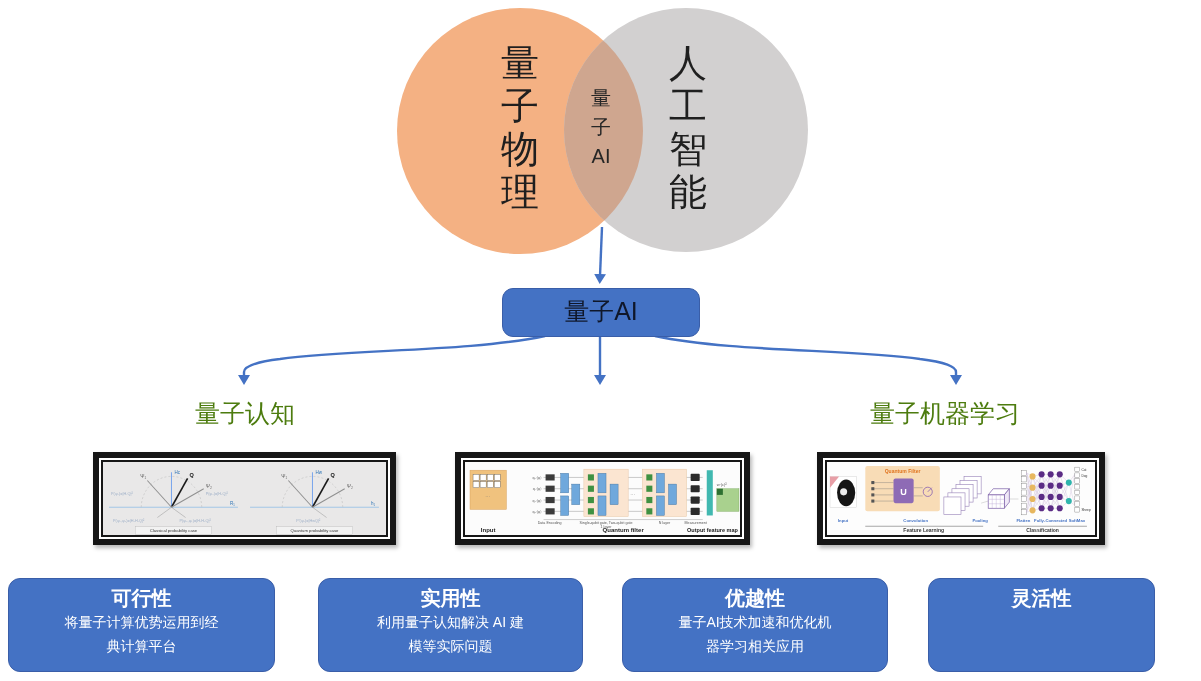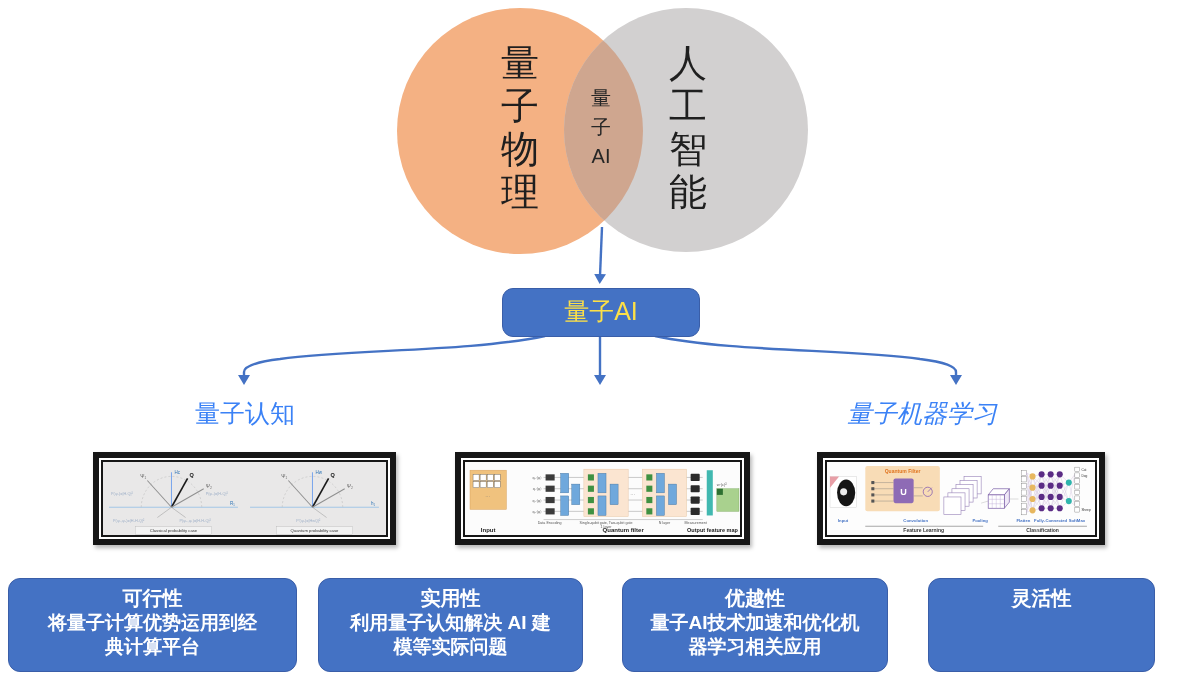--- a/index.html
+++ b/index.html
@@ -18,28 +18,28 @@
   .vlabel.big { width:80px; font-size:38px; line-height:43px; letter-spacing:0; }
   .vlabel.small { width:50px; font-size:20px; line-height:29px; color:#262626; }
   .vl-left { left:480px; top:42px; }
   .vl-right { left:648px; top:42px; }
   .vl-mid { left:576px; top:84px; }
 
   
   .hub {
     position:absolute; left:502px; top:288px; width:196px; height:47px;
     background:var(--accent); border:1px solid #3A5EA8; border-radius:11px;
-    color:#fde047; font-size:25px; line-height:45px; text-align:center;
+    color:#0f172a; font-size:25px; line-height:45px; text-align:center;
   }
 
   
-  .branch-label { position:absolute; top:397px; height:32px; font-size:25px; text-align:center; color:#3b82f6; }
+  .branch-label { position:absolute; top:397px; height:32px; font-size:25px; text-align:center; color:#4d7c0f; }
   .bl1 { left:145px; width:200px; }
   .bl2 { left:490px; width:220px; }
-  .bl3 { left:812px; width:220px;font-style:italic; }
+  .bl3 { left:835px; width:220px; }
 
   
   .thumb {
     position:absolute; top:452px; height:93px; box-sizing:border-box;
     border:6px solid #161616; background:#fff; padding:2px;
     box-shadow:2px 3px 4px rgba(0,0,0,0.28);
   }
   .t1 { left:93px; width:303px; }
   .t2 { left:455px; width:295px; }
   .t3 { left:817px; width:288px; }
@@ -53,26 +53,26 @@
   .formula { fill:#9FB0C8; }
   .stageLbl { fill:#4472C4; font-weight:bold; }
   #fc-mesh line { stroke:#C8B7D8; stroke-width:0.35; }
 
   
   .benefit {
     position:absolute; top:578px; height:94px; box-sizing:border-box;
     background:var(--accent); border:1px solid #3A5EA8; border-radius:12px;
     color:#fff; text-align:center; padding-top:7px;
   }
-  .p1 { left:8px;   width:289px; }
+  .p1 { left:8px;   width:267px; }
   .p2 { left:318px; width:265px; }
   .p3 { left:622px; width:266px; }
   .p4 { left:928px; width:227px; }
   .b-title { font-size:20px; font-weight:bold; line-height:25px; }
-  .b-body  { font-size:19px; line-height:23.5px; white-space:pre-line;font-weight:bold; }
+  .b-body  { font-size:14px; line-height:23.5px; white-space:pre-line; }
 </style>
 </head>
 <body>
 
 <div class="stage" style="--accent: #4472C4;">
 
   <svg class="layer" width="1201" height="681" aria-hidden="true">
     <defs>
       <marker id="ah" markerWidth="14" markerHeight="14" refX="2" refY="6" orient="auto" markerUnits="userSpaceOnUse">
         <path d="M0,0 L10,6 L0,12 z" fill="#4472C4"></path>

